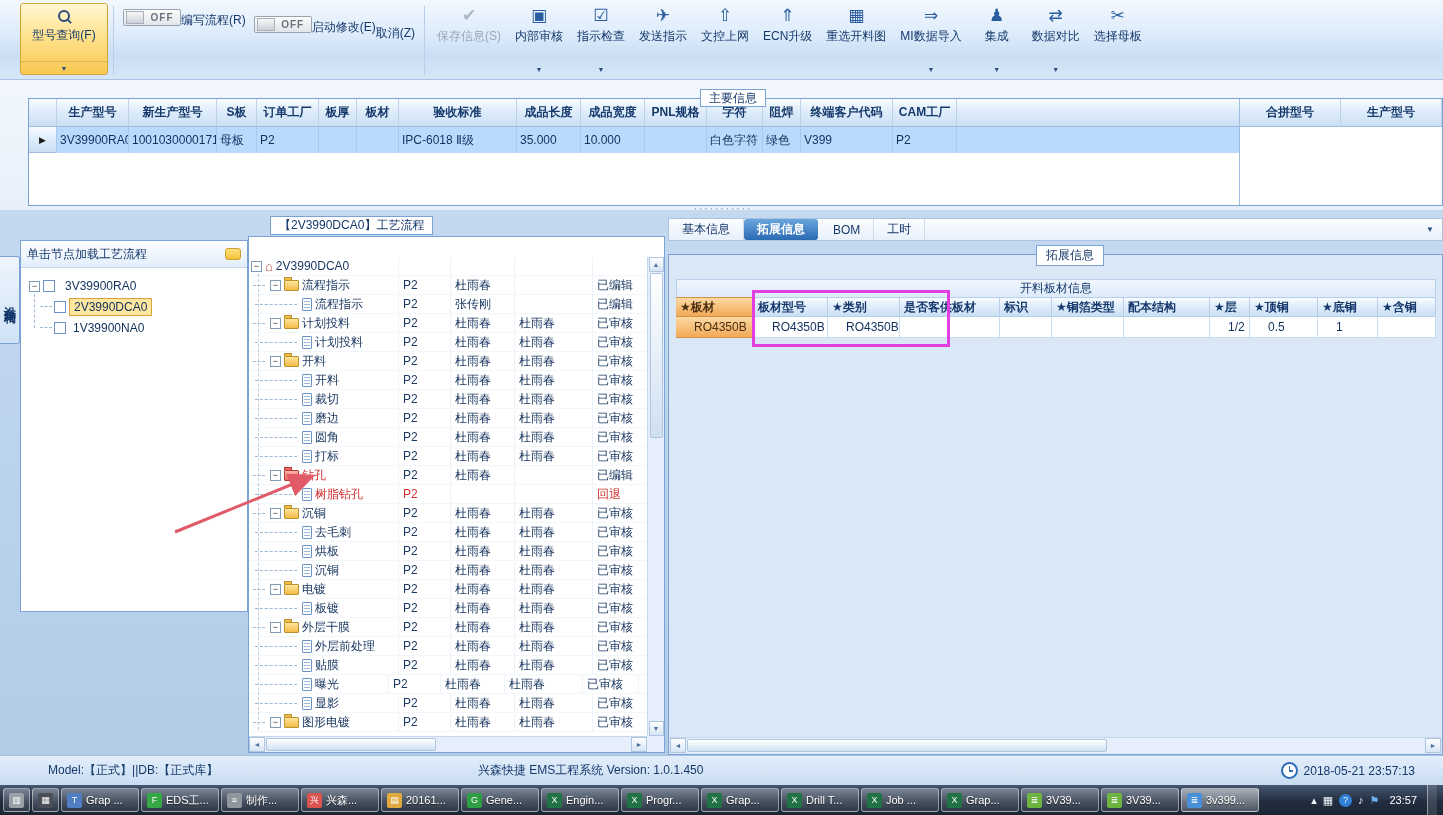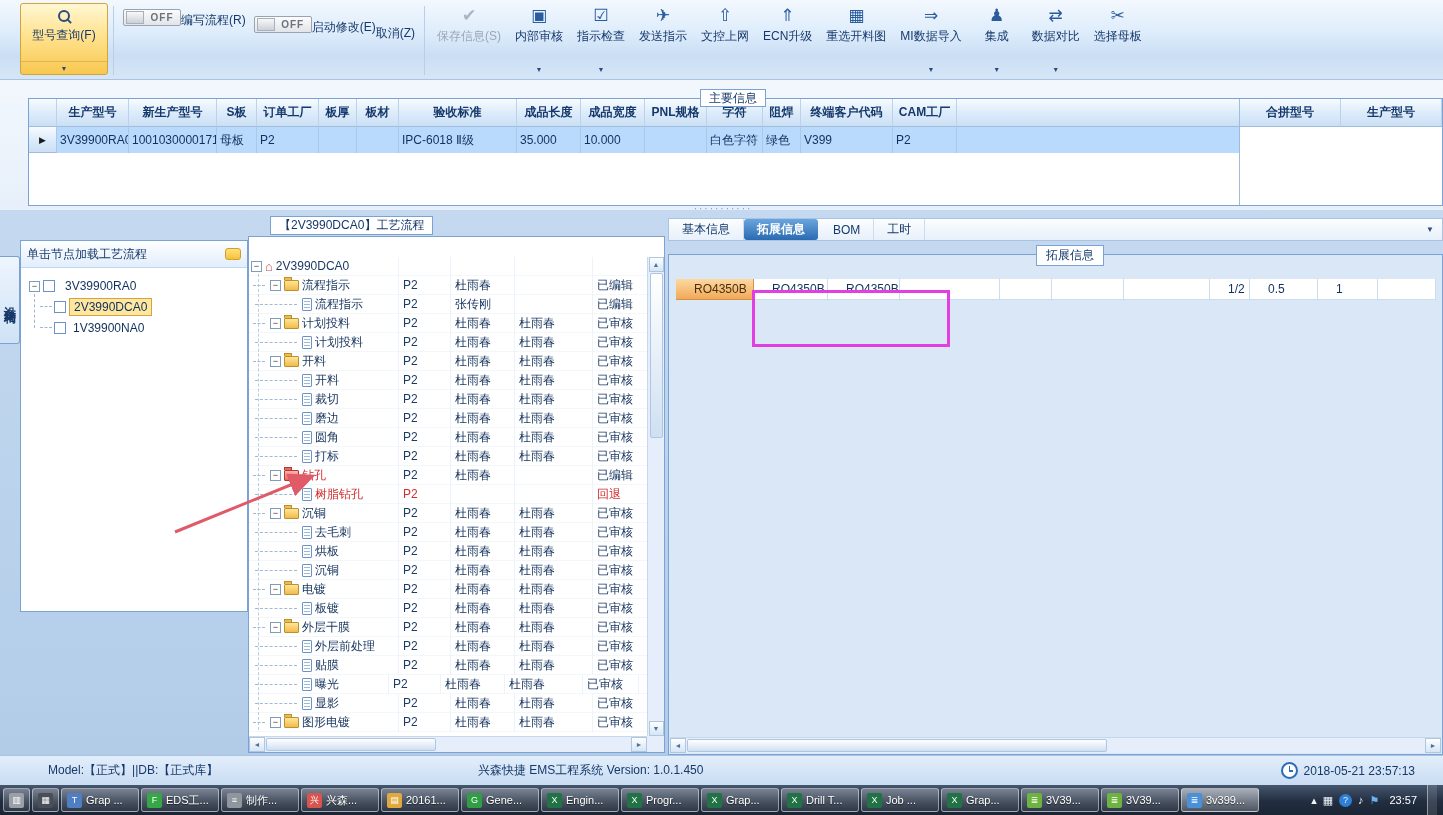--- a/index.html
+++ b/index.html
@@ -614,20 +614,34 @@
     <div id="rp-tabs" class="rp-tabs">
         <div class="rp-tab">基本信息</div>
         <div class="rp-tab active">拓展信息</div>
         <div class="rp-tab">BOM</div>
         <div class="rp-tab">工时</div>
         <span class="rp-dd">▼</span>
       </div>
     <div class="rp-group-tab">拓展信息</div>
     <div class="rp-frame">
       <div class="et-wrap">
+        <div class="et-title">开料板材信息</div>
+        <div id="et-header" class="et-header">
+            <div class="et-hcell orange" style="width: 78px;">★板材</div>
+            <div class="et-hcell" style="width: 74px;">板材型号</div>
+            <div class="et-hcell" style="width: 72px;">★类别</div>
+            <div class="et-hcell" style="width: 100px;">是否客供板材</div>
+            <div class="et-hcell" style="width: 52px;">标识</div>
+            <div class="et-hcell" style="width: 72px;">★铜箔类型</div>
+            <div class="et-hcell" style="width: 86px;">配本结构</div>
+            <div class="et-hcell" style="width: 40px;">★层</div>
+            <div class="et-hcell" style="width: 68px;">★顶铜</div>
+            <div class="et-hcell" style="width: 60px;">★底铜</div>
+            <div class="et-hcell" style="width: 58px;">★含铜</div>
+          </div>
         <div id="et-row" class="et-row">
             <div class="et-cell orange" style="width: 78px;">RO4350B</div>
             <div class="et-cell" style="width: 74px;">RO4350B</div>
             <div class="et-cell" style="width: 72px;">RO4350B</div>
             <div class="et-cell" style="width: 100px;"></div>
             <div class="et-cell" style="width: 52px;"></div>
             <div class="et-cell" style="width: 72px;"></div>
             <div class="et-cell" style="width: 86px;"></div>
             <div class="et-cell" style="width: 40px;">1/2</div>
             <div class="et-cell" style="width: 68px;">0.5</div>

